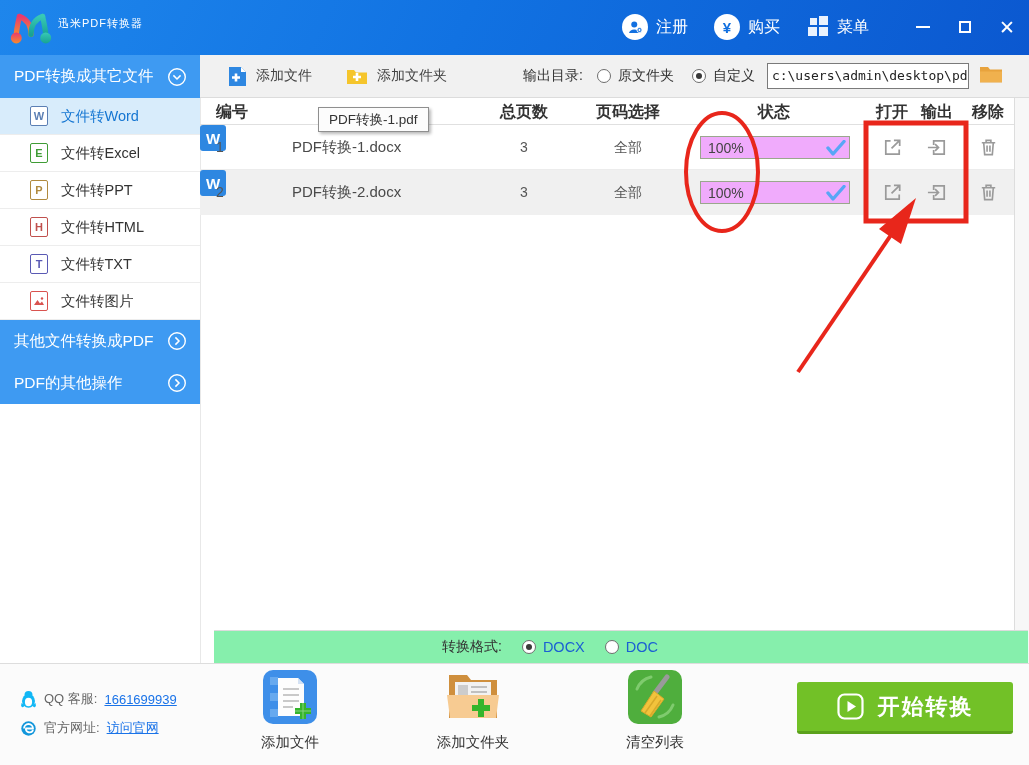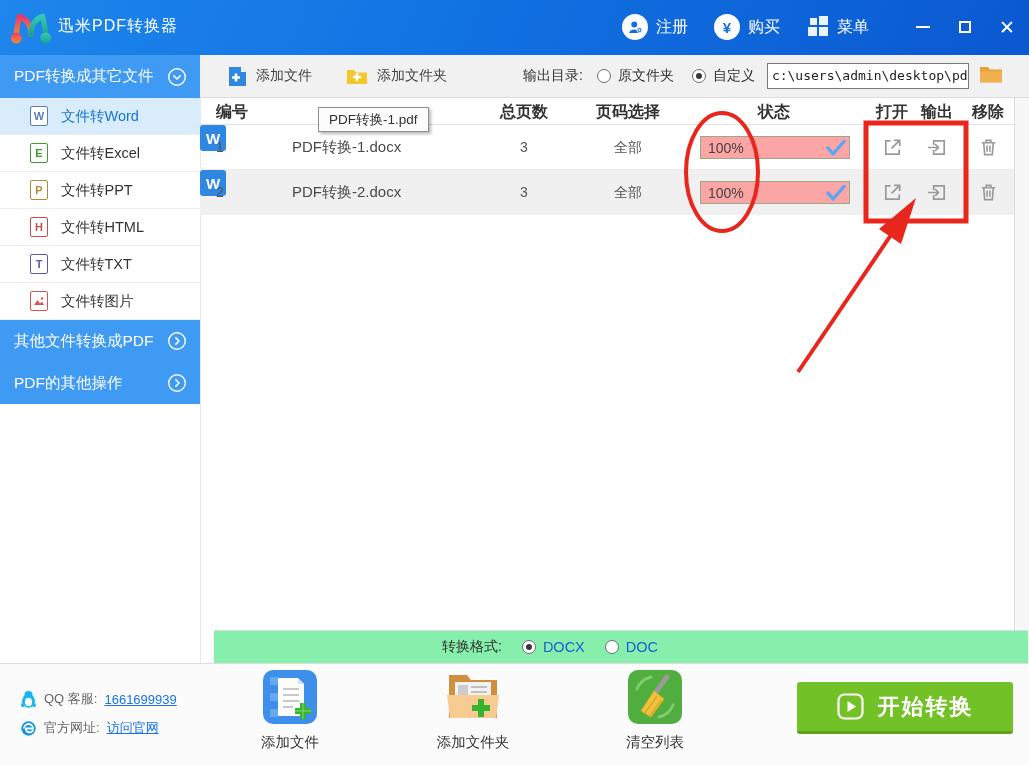--- a/index.html
+++ b/index.html
@@ -4,21 +4,21 @@
 <style>
   * { margin:0; padding:0; box-sizing:border-box; }
   html,body { width:1029px; height:765px; }
   body { font-family:"Liberation Sans", sans-serif; background:#fff; overflow:hidden; }
   .window { position:relative; width:1029px; height:765px; background:#fff; overflow:hidden; }
 
   
   .titlebar { position:absolute; left:0; top:0; width:1029px; height:55px;
     background:linear-gradient(115deg,#1e86ec 0%,#1172e2 45%,#0b58d0 100%); display:flex; align-items:center; }
   .logo { position:absolute; left:10px; top:7px; width:42px; height:42px; }
-  .app-title { position:absolute; left:58px; top:16px; color:#fff; font-size:16px; letter-spacing:1px; }
+  .app-title { position:absolute; left:58px; top:16px; color:#fff; font-size:11px; letter-spacing:1px; }
   .tb-item { position:absolute; top:14px; display:flex; align-items:center; gap:8px; color:#fff; font-size:16px; cursor:pointer; }
   .tb-reg { left:622px; } .tb-buy { left:714px; } .tb-menu { left:806px; }
   .circ-ico { width:26px; height:26px; background:#fff; border-radius:50%; display:flex; align-items:center; justify-content:center; }
   .yen { color:#1270e0; font-weight:bold; font-size:15px; }
   .winbtn { position:absolute; top:12px; width:30px; height:30px; display:flex; align-items:center; justify-content:center; color:#fff; cursor:pointer; }
   .btn-min { left:908px; } .btn-max { left:950px; } .btn-close { left:992px; }
   .min-glyph { width:14px; height:0; border-top:2px solid #fff; display:block; }
   .max-glyph { width:12px; height:12px; border:2px solid #fff; display:block; }
   .close-glyph { font-size:19px; line-height:1; }
 
@@ -64,21 +64,21 @@
   .trow.alt { background:#f0f0f0; }
   .row1 { top:70px; border-bottom:1px solid #ececec; }
   .row2 { top:115px; }
   .cell { position:absolute; font-size:14px; color:#555; }
   .c-no { left:16px; top:14px; width:20px; }
   .c-badge { left:54px; top:9px; width:26px; height:26px; background:#2e87e1; border-radius:3px;
     color:#fff; font-weight:bold; font-size:15px; display:flex; align-items:center; justify-content:center; }
   .c-name { left:92px; top:13px; font-size:15px; color:#4a4a4a; }
   .c-pages { left:300px; top:14px; width:48px; text-align:center; }
   .c-range { left:396px; top:14px; width:64px; text-align:center; }
-  .c-prog { left:500px; top:11px; width:150px; height:23px; background:#fca5a5; border:1px solid #9aa78d;
+  .c-prog { left:500px; top:11px; width:150px; height:23px; background:#f0abfc; border:1px solid #9aa78d;
     display:flex; align-items:center; padding-left:7px; font-size:14px; color:#444; position:absolute; }
   .prog-check { position:absolute; right:3px; top:3px; }
   .c-open { left:681px; top:11px; cursor:pointer; } .c-output { left:726px; top:11px; cursor:pointer; }
   .c-remove { left:777px; top:11px; cursor:pointer; }
 
   .vscroll { position:absolute; right:0; top:43px; width:15px; height:565px; background:#f7f7f7; border-left:1px solid #ddd; }
 
   .format-bar { position:absolute; left:0; bottom:0; width:814px; height:33px; background:#86efac;
     border-top:1px solid #dcdcdc; display:flex; align-items:center; padding-left:228px; gap:20px;margin-left:14px; }
   .fmt-label { font-size:14px; color:#333; }

